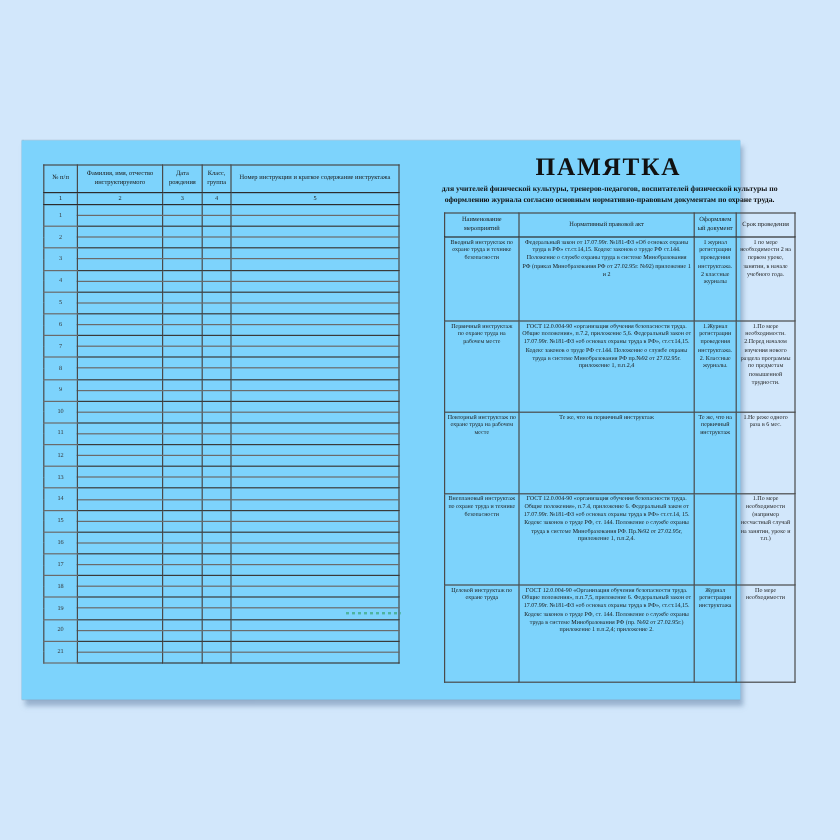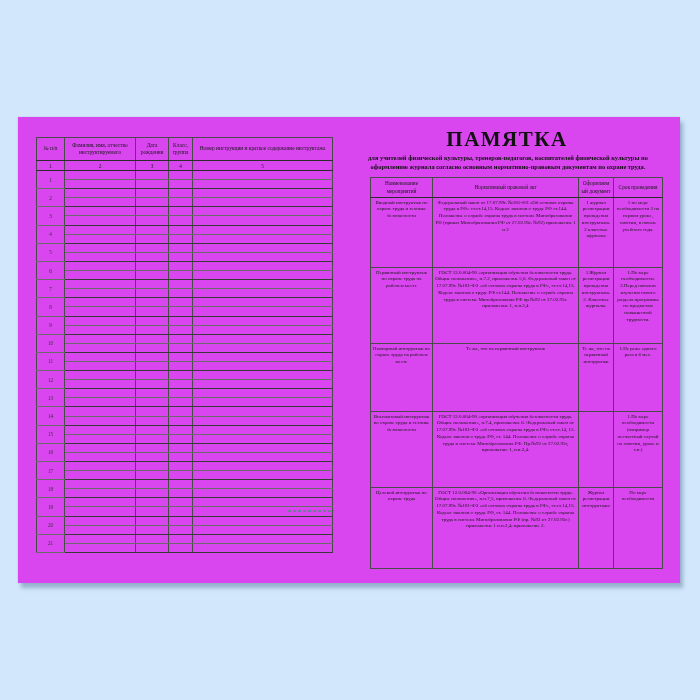--- a/index.html
+++ b/index.html
@@ -3,22 +3,22 @@
 <meta charset="utf-8">
 <style>
   html,body { margin:0; padding:0; }
   body {
     width:700px; height:700px; position:relative; overflow:hidden;
     background:#d2e7fb;
     font-family:"Liberation Serif", serif;
     color:#1a1a1a;
   }
   .sheet {
-    position:absolute; left:18px; top:117px; width:662px; height:466px;
-    background:#d946ef;
+    position:absolute; left:18px; top:117px; width:599px; height:466px;
+    background:#7dd3fc;
     box-shadow: 3px 5px 4px rgba(105,135,170,0.55), 0 0 1px rgba(0,0,0,0.25);
   }
   table { border-collapse:collapse; table-layout:fixed; }
 
   
   .lt {
     position:absolute; left:18px; top:20px; width:296px;
     border:1.5px solid #333;
   }
   .lt th, .lt td { border:1px solid #4a4a4a; padding:0; overflow:hidden; }

